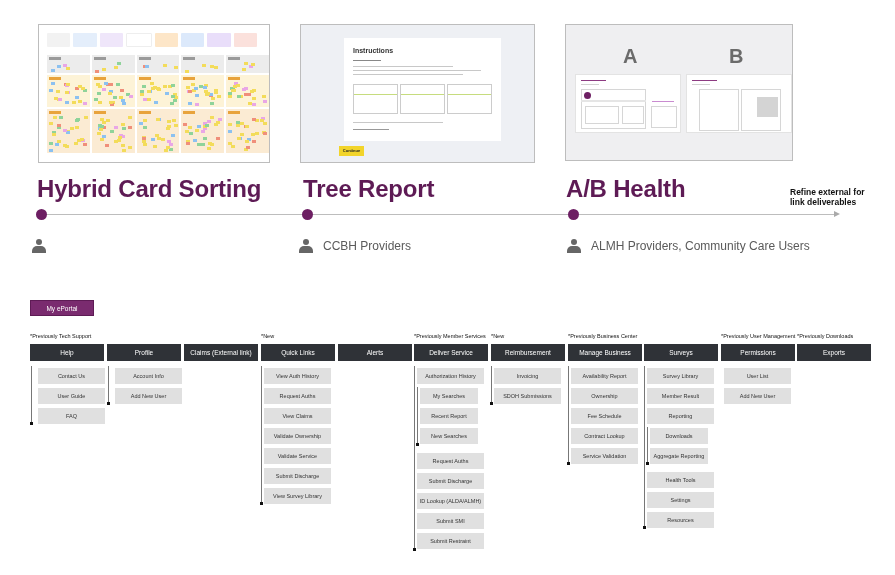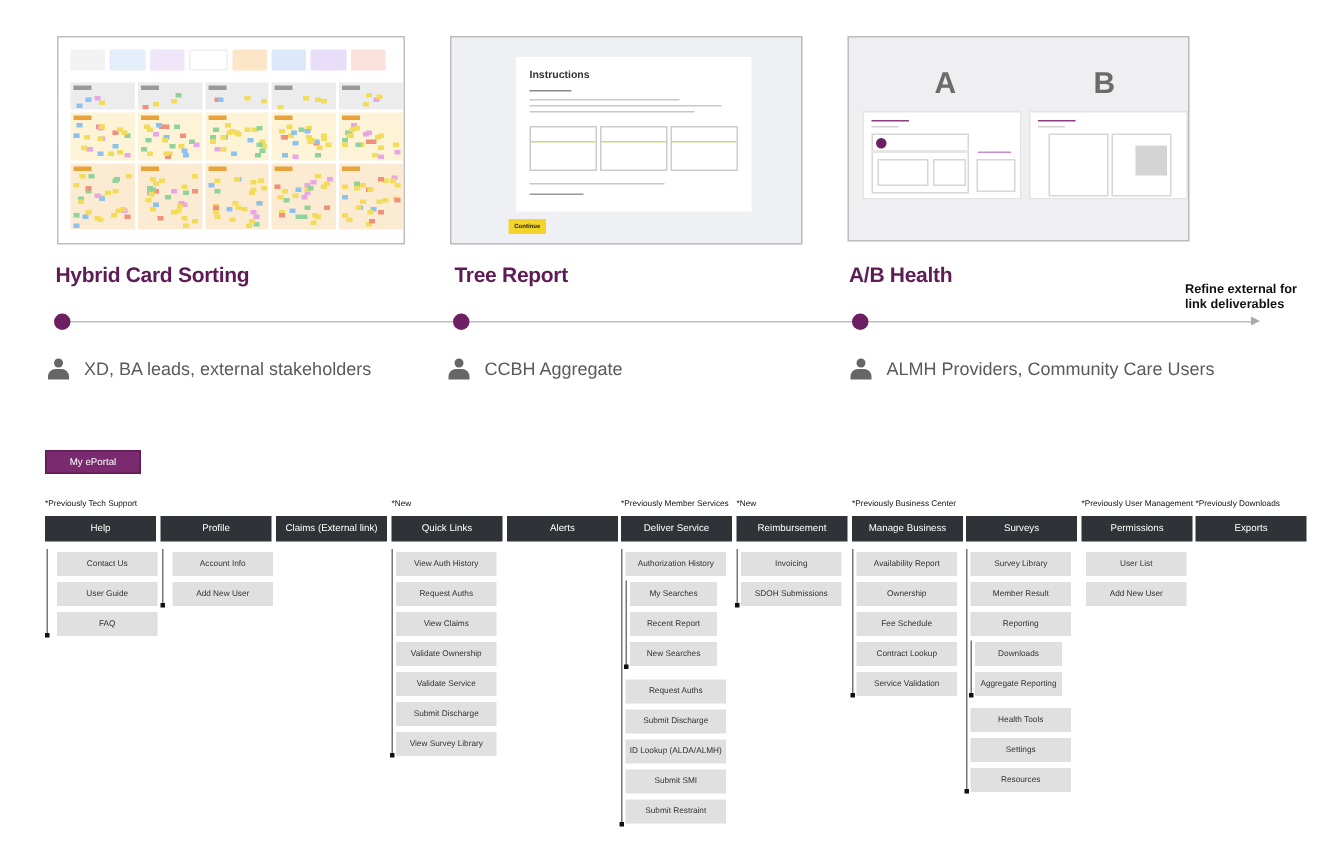--- a/index.html
+++ b/index.html
@@ -29,21 +29,21 @@
   .tt-box .g { position: absolute; left: 0; right: 0; top: 9px; height: 1px; background: #c6dc7e; }
   .tt-continue { position: absolute; left: 38px; top: 121px; width: 25px; height: 10px; background: #f2d42a; font-size: 4px; font-weight: bold; text-align: center; line-height: 10px; color: #222; }
 
   
   .ab-letter { position: absolute; top: 20px; font-size: 20px; font-weight: bold; color: #6b6b6b; font-family: "Liberation Sans", sans-serif; }
   .ab-panel { position: absolute; top: 49px; width: 106px; height: 59px; background: #fff; border: 1px solid #e3e3e3; }
   .ab-line { position: absolute; height: 1px; background: #d2d2d2; }
   .ab-sub { position: absolute; border: 1px solid #d6d6d6; }
 
   
-  .phase-title { position: absolute; top: 175px; font-size: 14px; font-weight: bold; color: #5e1b55; white-space: nowrap; letter-spacing: -0.2px; }
+  .phase-title { position: absolute; top: 175px; font-size: 24px; font-weight: bold; color: #5e1b55; white-space: nowrap; letter-spacing: -0.2px; }
   .dot { position: absolute; top: 209px; width: 11px; height: 11px; border-radius: 50%; background: #6d1f63; }
   .final-note { position: absolute; left: 790px; top: 187px; font-size: 8.5px; font-weight: bold; color: #111; line-height: 10px; white-space: nowrap; }
   .person { position: absolute; top: 239px; display: flex; align-items: center; gap: 10px; font-size: 12px; color: #5a5a5a; white-space: nowrap; }
   .person-icon { position: relative; width: 14px; height: 14px; }
   .person-icon .head { position: absolute; left: 4px; top: 0; width: 6px; height: 6px; border-radius: 50%; background: #666; }
   .person-icon .body { position: absolute; left: 0; top: 7px; width: 14px; height: 7px; border-radius: 5px 5px 0 0; background: #666; }
 
   
   .root-btn { position: absolute; left: 30px; top: 300px; width: 64px; height: 16px; background: #7a2b6f; color: #fff; font-size: 6.5px; text-align: center; line-height: 16px; border: 1px solid #5e1b55; }
   .col { position: absolute; top: 333px; width: 74px; }
@@ -436,28 +436,27 @@
 </div>
 <div class="dot" style="left:36px"></div>
 <div class="dot" style="left:302px"></div>
 <div class="dot" style="left:568px"></div>
 
 <div class="person" style="left:32px">
   <span class="person-icon">
       <span class="head"></span>
       <span class="body"></span>
     </span>
-  <span>XD, BA leads, external stakeholders</span>
 </div>
 <div class="person" style="left:299px">
   <span class="person-icon">
       <span class="head"></span>
       <span class="body"></span>
     </span>
-  <span>CCBH Aggregate</span>
+  <span>CCBH Providers</span>
 </div>
 <div class="person" style="left:567px">
   <span class="person-icon">
       <span class="head"></span>
       <span class="body"></span>
     </span>
   <span>ALMH Providers, Community Care Users</span>
 </div>
 
 <div class="root-btn">My ePortal</div>

